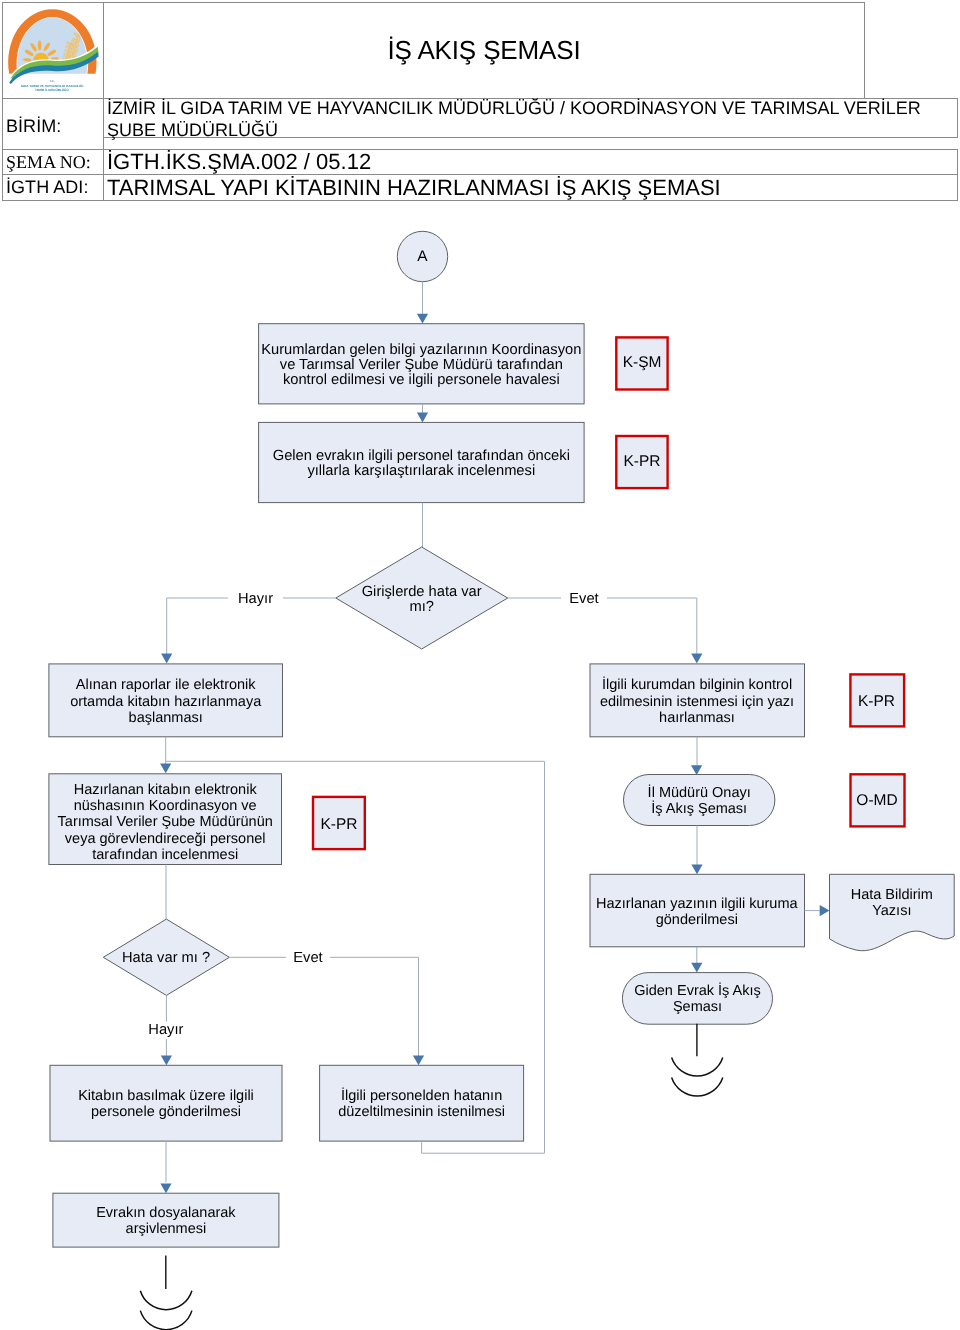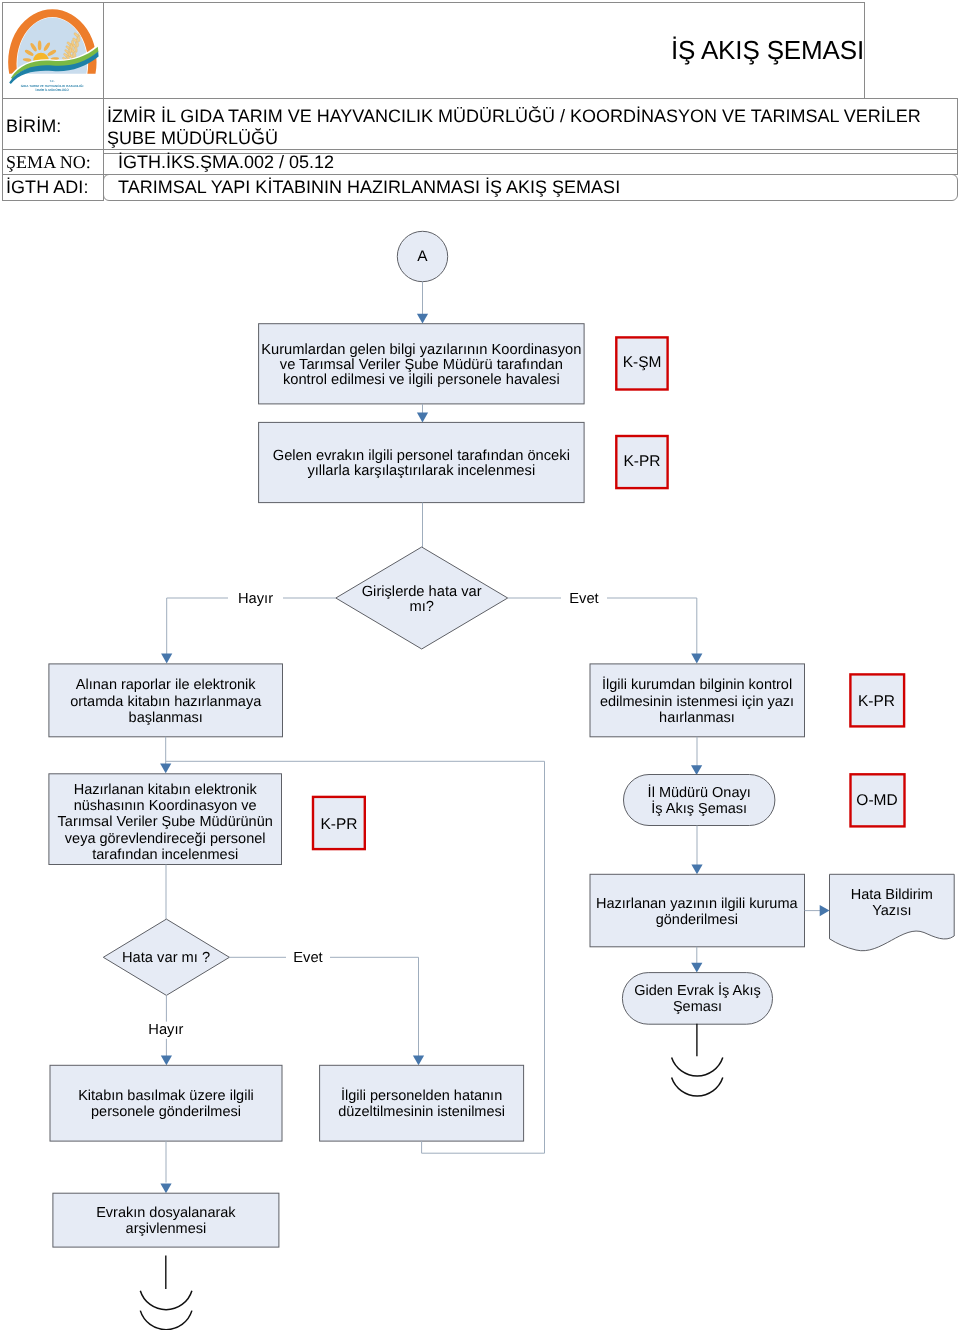--- a/index.html
+++ b/index.html
@@ -4,30 +4,30 @@
 <title>İŞ AKIŞ ŞEMASI</title>
 <style>
   html,body{margin:0;padding:0;background:#fff;}
   body{width:960px;height:1330px;font-family:"Liberation Sans",sans-serif;position:relative;overflow:hidden;color:#000;
        -webkit-font-smoothing:antialiased;text-rendering:geometricPrecision;}
   #page{position:absolute;left:0;top:0;width:960px;height:1330px;}
   .hdr{position:absolute;left:2px;top:2px;width:955px;height:198px;}
   .hdr .cell{position:absolute;box-sizing:border-box;border:1px solid #8a8a8a;}
   .logo-cell{left:0;top:0;width:102px;height:97px;overflow:hidden;}
   .logosvg{position:absolute;left:1px;top:-1px;}
-  .title-cell{left:101px;top:0;width:762px;height:97px;display:flex;align-items:center;justify-content:flex-end;}
+  .title-cell{left:101px;top:0;width:762px;height:97px;display:flex;align-items:center;justify-content:center;}
   .title-cell span{font-size:26px;letter-spacing:-0.15px;}
   .birim-lbl{left:0;top:96px;width:102px;height:52px;padding-top:4px;box-sizing:border-box;}
-  .birim-val{left:101px;top:96px;width:855px;height:56px;}
+  .birim-val{left:101px;top:96px;width:855px;height:40px;}
   .no-lbl{left:0;top:147px;width:102px;height:26px;font-family:Liberation Serif, serif;}
   .no-val{left:101px;top:147px;width:855px;height:26px;}
   .adi-lbl{left:0;top:172px;width:102px;height:27px;}
-  .adi-val{left:101px;top:172px;width:855px;height:27px;border-radius:6px;}
+  .adi-val{left:101px;top:172px;width:855px;height:27px;}
   .lblcell{display:flex;align-items:center;font-size:18px;padding-left:3px;white-space:nowrap;letter-spacing:0.05px;}
-  .valcell{display:flex;align-items:center;font-size:18px;padding-left:14px;}
+  .valcell{display:flex;align-items:center;font-size:22px;padding-left:3px;}
   .valmulti{font-size:18px;padding-left:3px;line-height:21.3px;display:flex;flex-direction:column;justify-content:center;padding-top:3px;}
   svg.flow{position:absolute;left:0;top:0;width:960px;height:1330px;shape-rendering:geometricPrecision;}
   .ntext{font-family:"Liberation Sans",sans-serif;fill:#000;text-anchor:middle;}
 </style>
 </head>
 <body>
 
 <div id="page">
 
 <div class="hdr">

